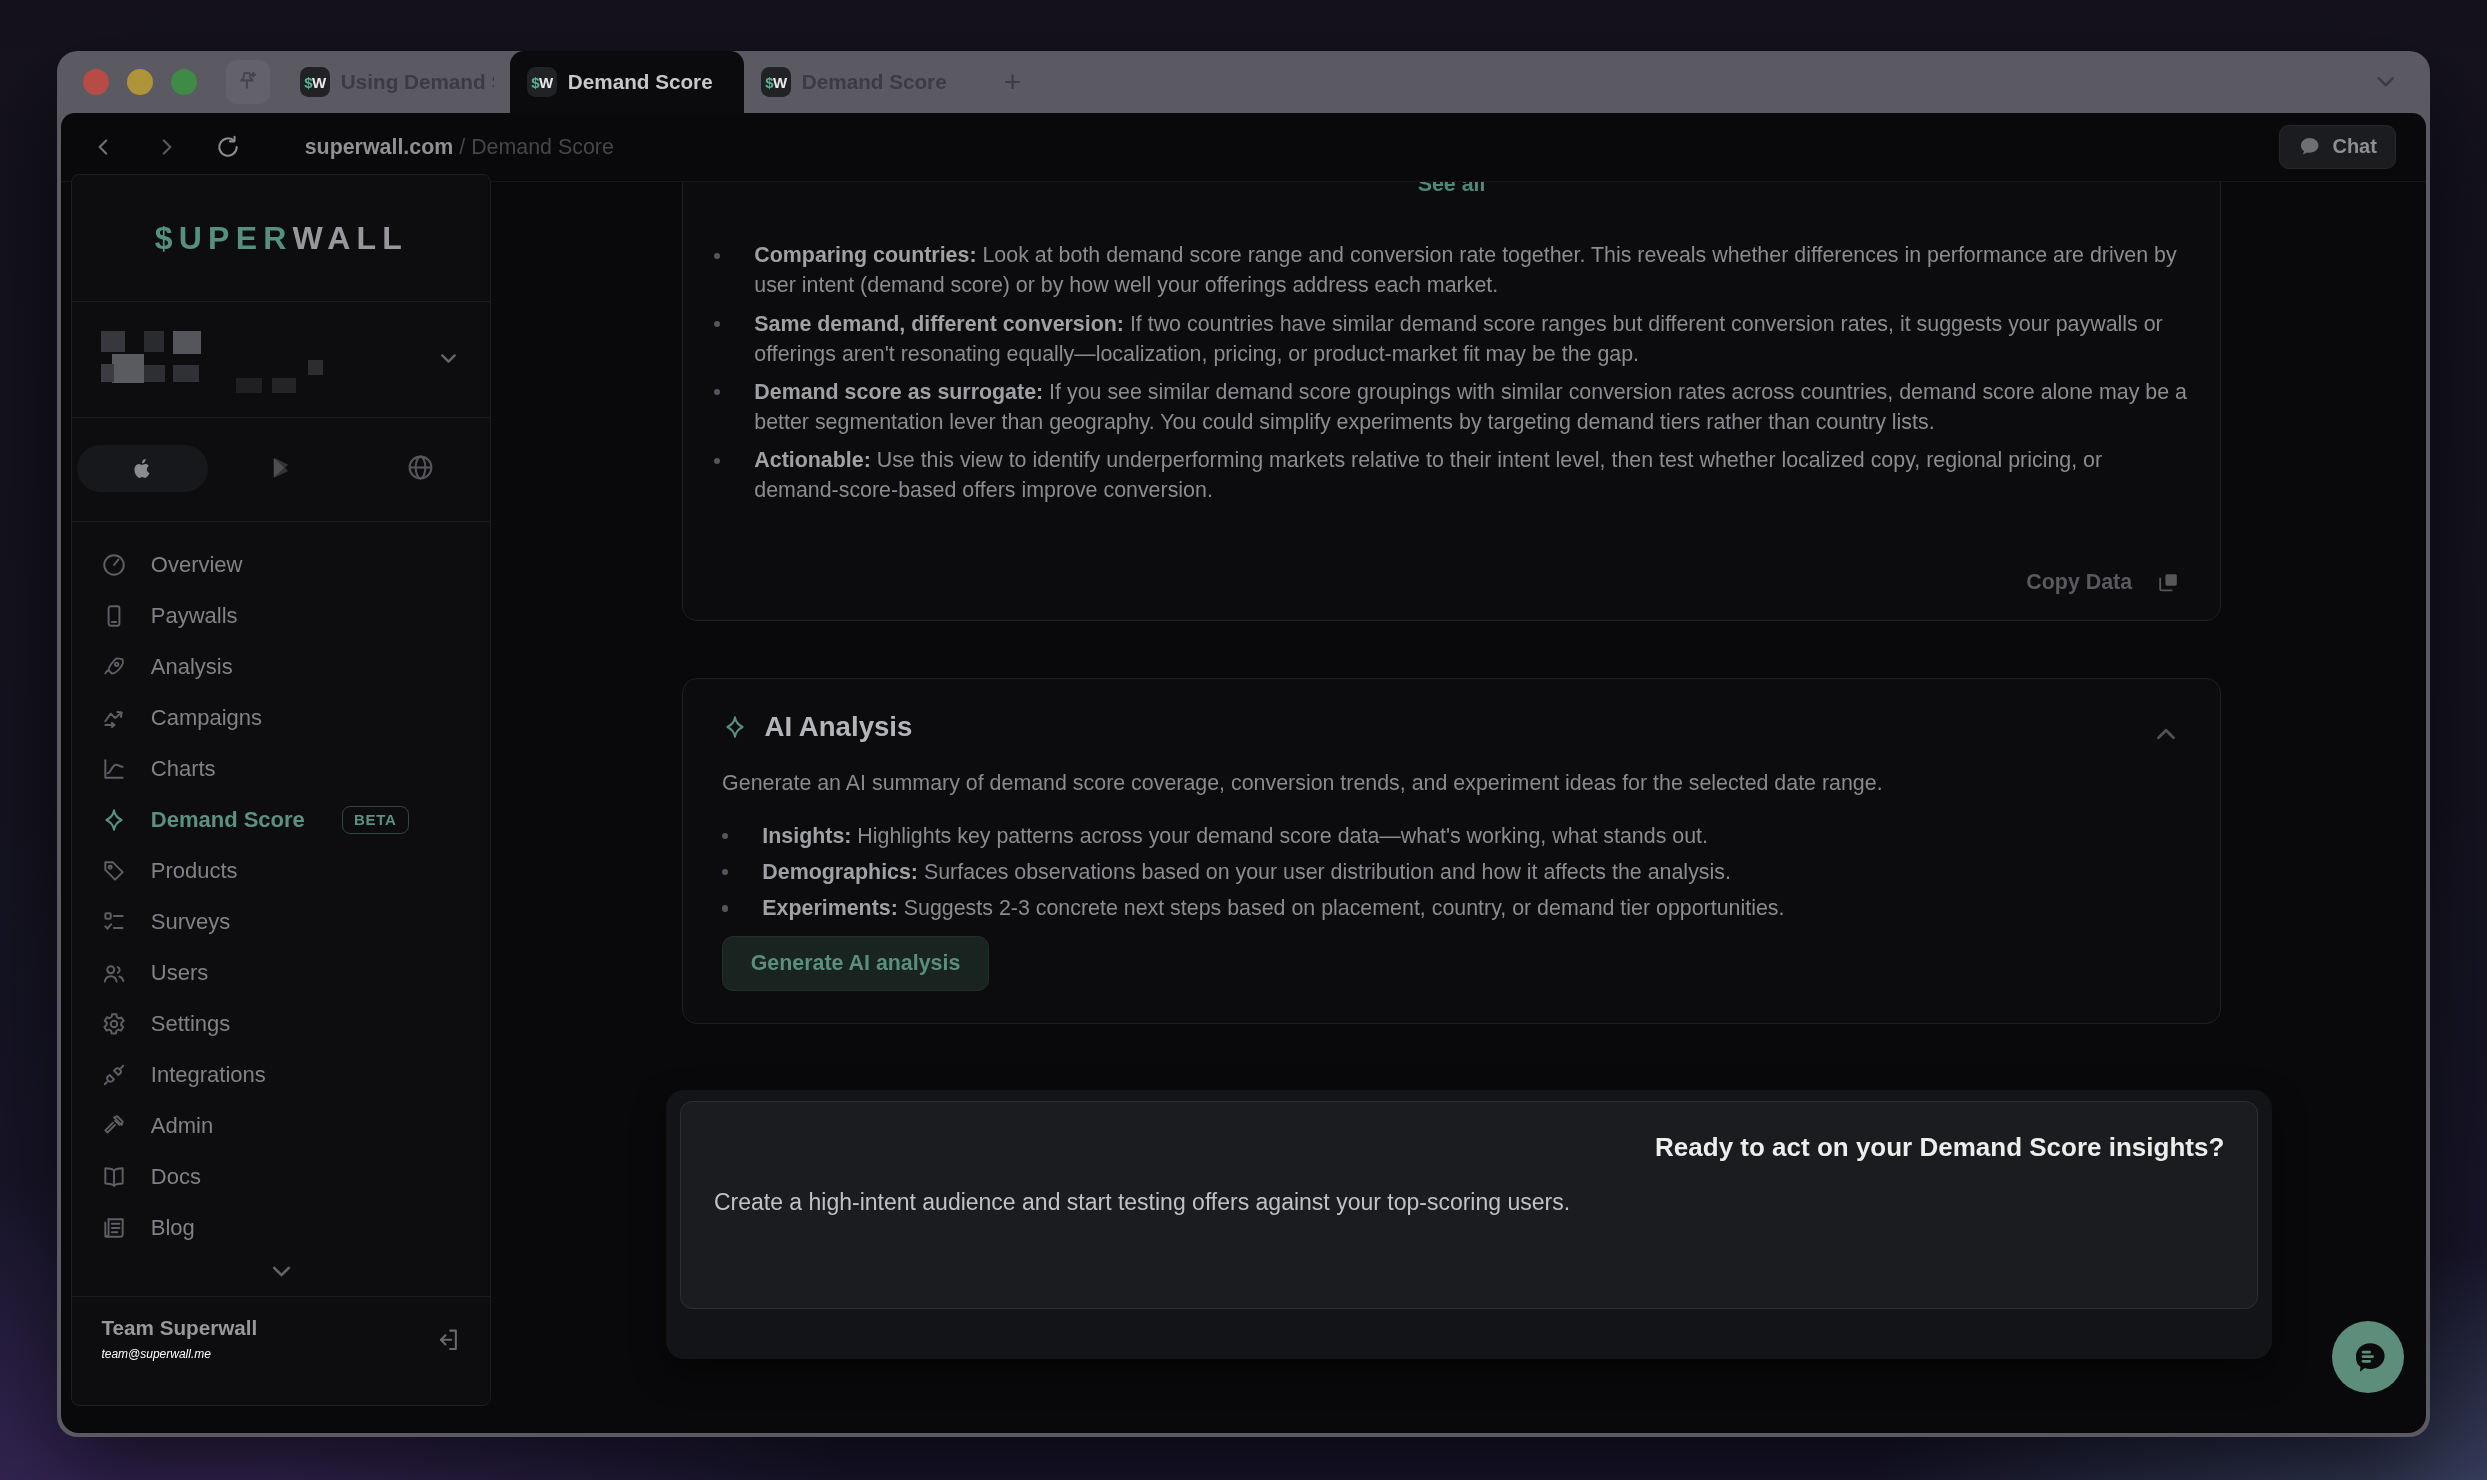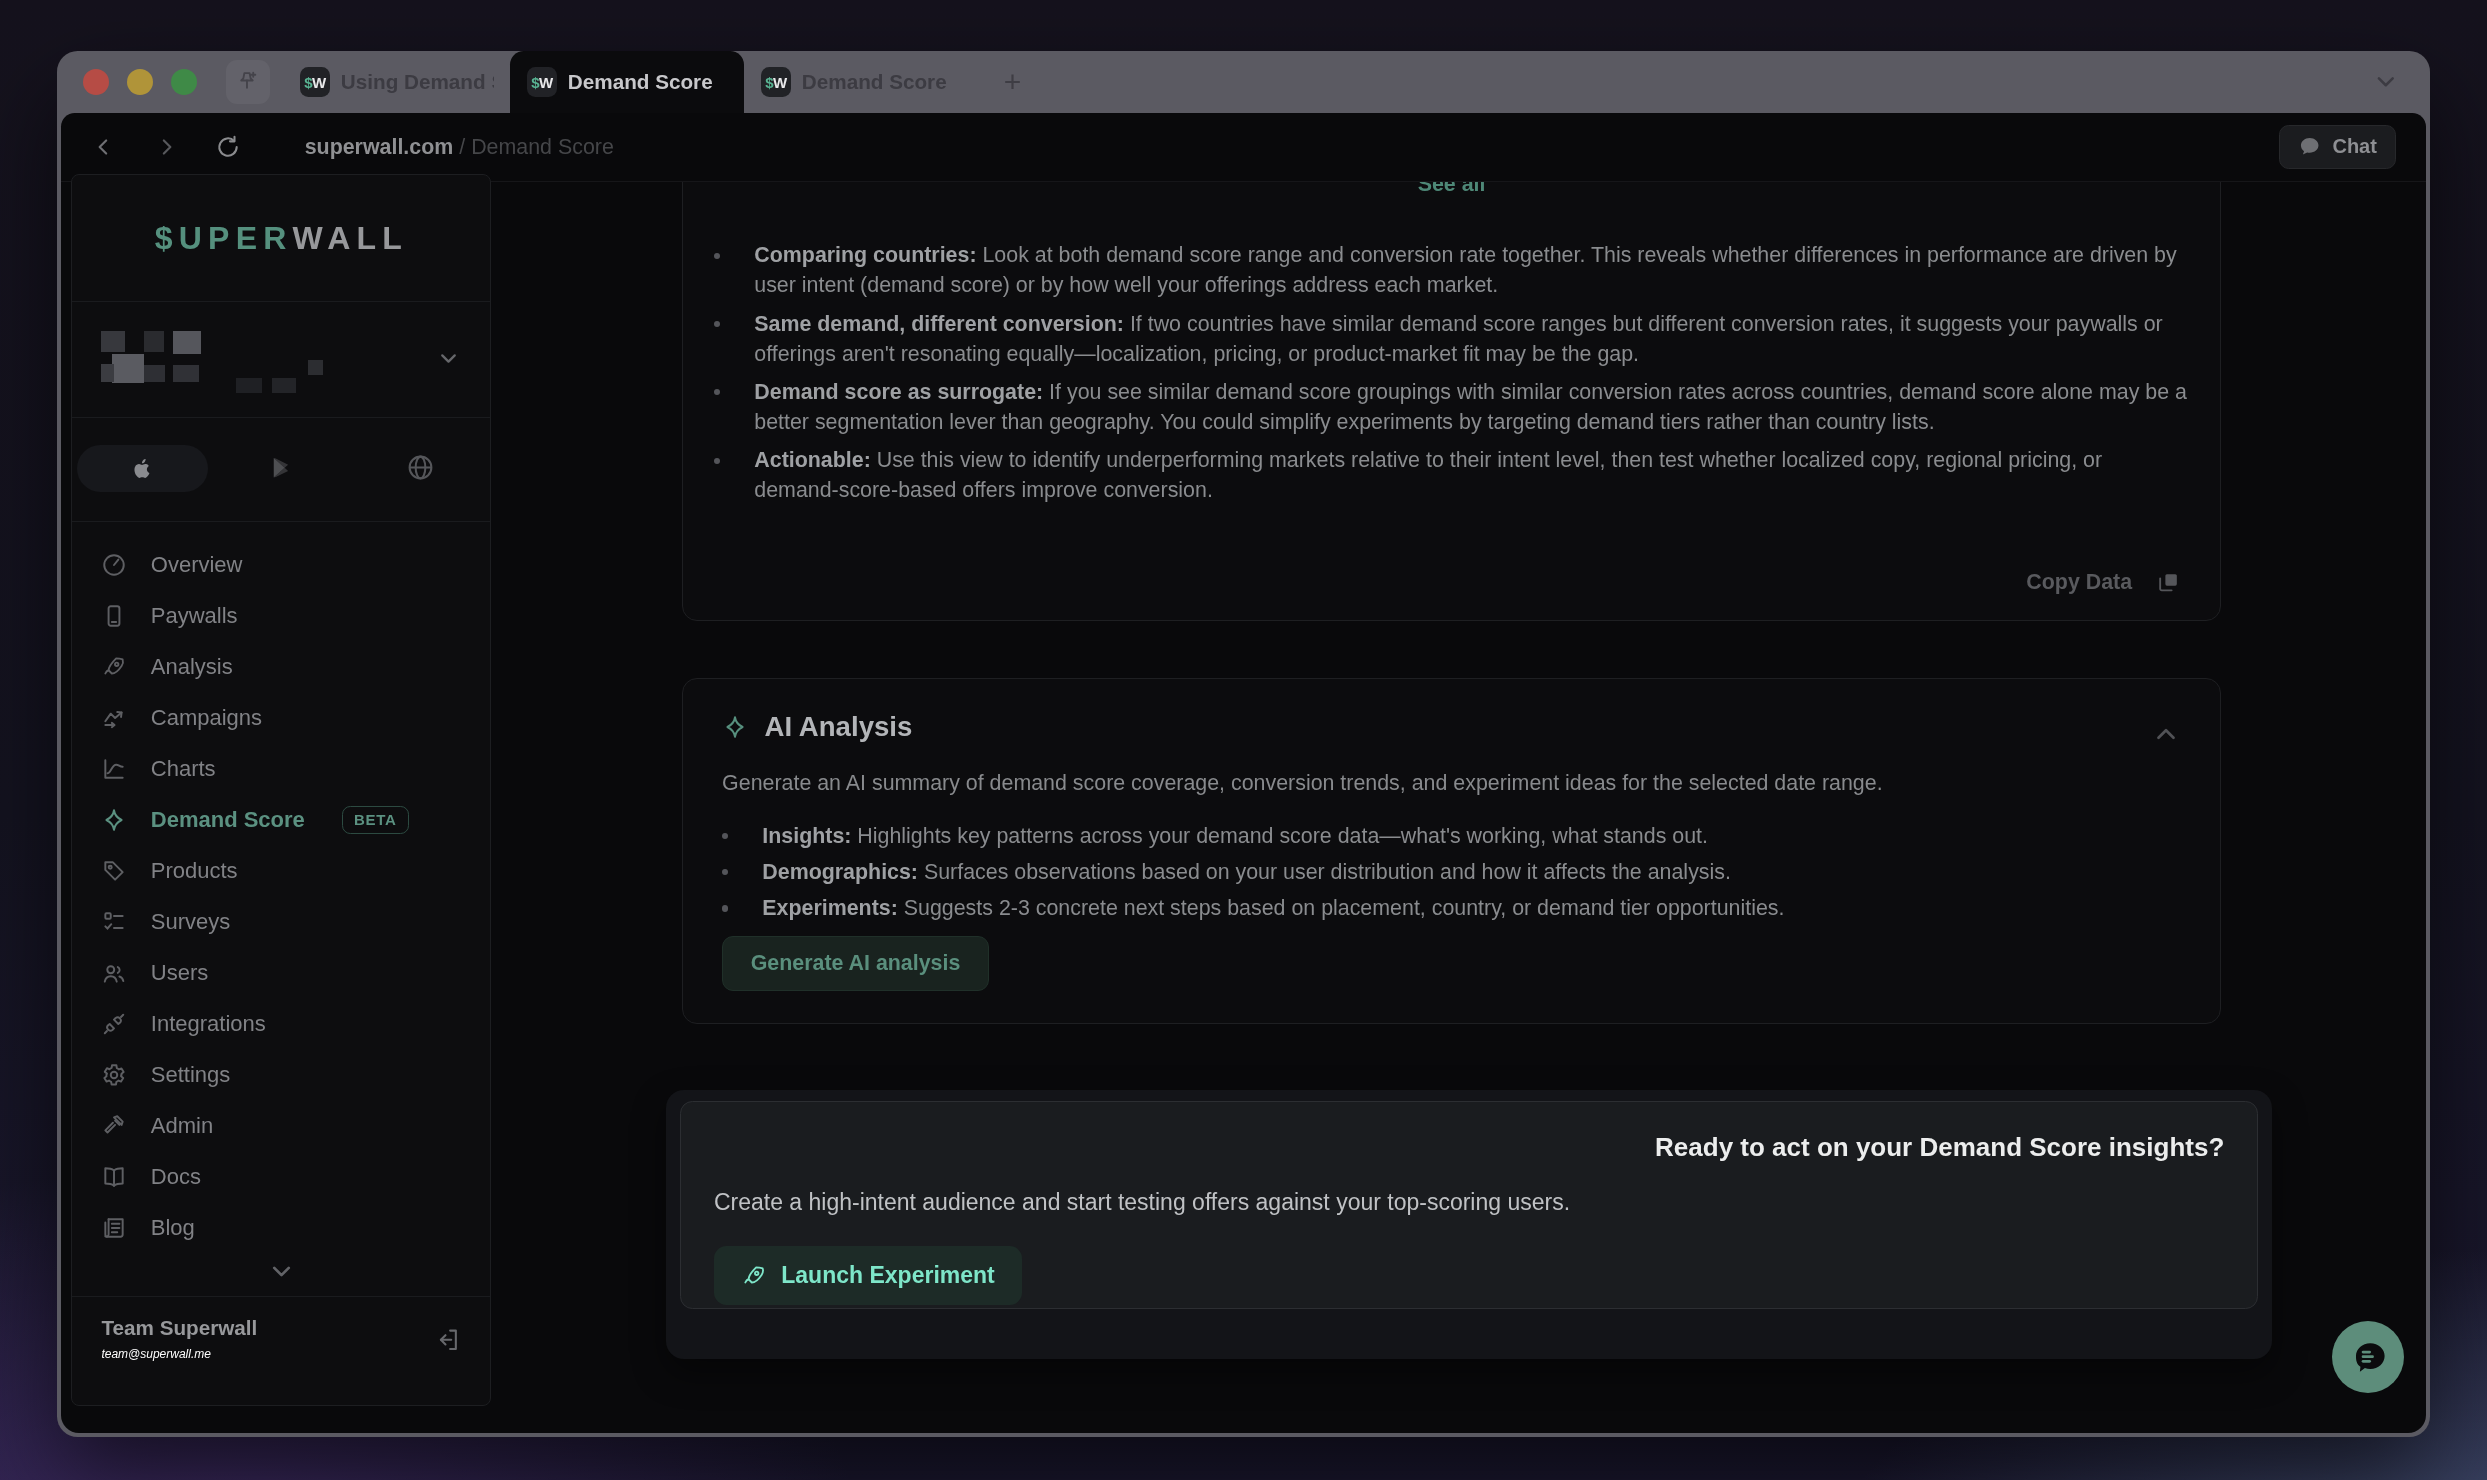--- a/index.html
+++ b/index.html
@@ -296,33 +296,33 @@
             <svg width="26" height="26" viewBox="0 0 24 24" fill="none" stroke="currentColor" stroke-width="1.8" stroke-linecap="round">
                 <circle cx="9" cy="9" r="3.2"></circle>
                 <path d="M3.5 20c.6-3.2 2.8-5 5.5-5s4.9 1.8 5.5 5"></path>
                 <path d="M15.5 6.5a3 3 0 0 1 0 5.4"></path>
                 <path d="M17 15.2c2 .6 3.2 2.2 3.6 4.3"></path>
               </svg>
             <span>Users</span>
           </div>
           <div class="sb-item">
             <svg width="26" height="26" viewBox="0 0 24 24" fill="none" stroke="currentColor" stroke-width="1.8" stroke-linecap="round" stroke-linejoin="round">
+                <circle cx="12" cy="12" r="3"></circle>
+                <path d="M19 12a7 7 0 0 0-.1-1.2l2-1.5-2-3.4-2.3 1a7 7 0 0 0-2-1.2L14.2 3h-4l-.4 2.5a7 7 0 0 0-2 1.2l-2.3-1-2 3.4 2 1.5A7 7 0 0 0 5 12c0 .4 0 .8.1 1.2l-2 1.5 2 3.4 2.3-1a7 7 0 0 0 2 1.2l.4 2.5h4l.4-2.5a7 7 0 0 0 2-1.2l2.3 1 2-3.4-2-1.5c.1-.4.1-.8.1-1.2z"></path>
+              </svg>
+            <span>Settings</span>
+          </div>
+          <div class="sb-item">
+            <svg width="26" height="26" viewBox="0 0 24 24" fill="none" stroke="currentColor" stroke-width="1.8" stroke-linecap="round" stroke-linejoin="round">
                 <path d="M8 12l4 4-1.5 1.5a3 3 0 0 1-4.2-4.2L8 12z"></path>
                 <path d="M16 12l-4-4 1.5-1.5a3 3 0 0 1 4.2 4.2L16 12z"></path>
                 <line x1="5.5" y1="18.5" x2="3.5" y2="20.5"></line>
                 <line x1="18.5" y1="5.5" x2="20.5" y2="3.5"></line>
               </svg>
             <span>Integrations</span>
-          </div>
-          <div class="sb-item">
-            <svg width="26" height="26" viewBox="0 0 24 24" fill="none" stroke="currentColor" stroke-width="1.8" stroke-linecap="round" stroke-linejoin="round">
-                <circle cx="12" cy="12" r="3"></circle>
-                <path d="M19 12a7 7 0 0 0-.1-1.2l2-1.5-2-3.4-2.3 1a7 7 0 0 0-2-1.2L14.2 3h-4l-.4 2.5a7 7 0 0 0-2 1.2l-2.3-1-2 3.4 2 1.5A7 7 0 0 0 5 12c0 .4 0 .8.1 1.2l-2 1.5 2 3.4 2.3-1a7 7 0 0 0 2 1.2l.4 2.5h4l.4-2.5a7 7 0 0 0 2-1.2l2.3 1 2-3.4-2-1.5c.1-.4.1-.8.1-1.2z"></path>
-              </svg>
-            <span>Settings</span>
           </div>
           <div class="sb-item">
             <svg width="26" height="26" viewBox="0 0 24 24" fill="none" stroke="currentColor" stroke-width="1.8" stroke-linecap="round" stroke-linejoin="round">
                 <path d="M13 7l4 4M11 9L4 16l2 2 7-7"></path>
                 <path d="M12 4l3-1 5 5-1 3-7-7z"></path>
               </svg>
             <span>Admin</span>
           </div>
           <div class="sb-item">
             <svg width="26" height="26" viewBox="0 0 24 24" fill="none" stroke="currentColor" stroke-width="1.8" stroke-linecap="round" stroke-linejoin="round">
@@ -422,28 +422,20 @@
               <div class="btext"><b>Experiments:</b><span> Suggests 2-3 concrete next steps based on placement, country, or demand tier opportunities.</span></div>
             </div>
           </div>
           <div class="genbtn">Generate AI analysis</div>
         </div>
 
         <div class="cta-wrap">
           <div class="cta-card">
             <div class="cta-title">Ready to act on your Demand Score insights?</div>
             <div class="cta-sub">Create a high-intent audience and start testing offers against your top-scoring users.</div>
-            <div class="launchbtn">
-              <svg width="26" height="26" viewBox="0 0 24 24" fill="none" stroke="currentColor" stroke-width="1.7" stroke-linecap="round" stroke-linejoin="round">
-                  <path d="M14 4c3 0 6 1 6 1s1 3-1 6-6 7-9 7l-3-3c0-3 4-8 7-11z"></path>
-                  <circle cx="14.5" cy="9.5" r="1.6"></circle>
-                  <path d="M7 15c-2 .5-3 3-3 3"></path>
-                </svg>
-              <span>Launch Experiment</span>
-            </div>
           </div>
         </div>
 
       </div>
 
       <div class="fab">
         <svg width="43" height="43" viewBox="0 0 24 24">
           <path d="M13 4c4.5 0 8 3.2 8 7.2 0 4-3.5 7.2-8 7.2-1.1 0-2.1-.2-3-.5L7.2 20l.3-2.8C5.4 15.9 5 13.6 5 11.2 5 7.2 8.5 4 13 4z" fill="#0b0b0d"></path>
           <rect x="8.2" y="8.2" width="5.2" height="1.5" rx="0.75" fill="#5d8d7b"></rect>
           <rect x="8.2" y="10.8" width="6.8" height="1.5" rx="0.75" fill="#5d8d7b"></rect>

